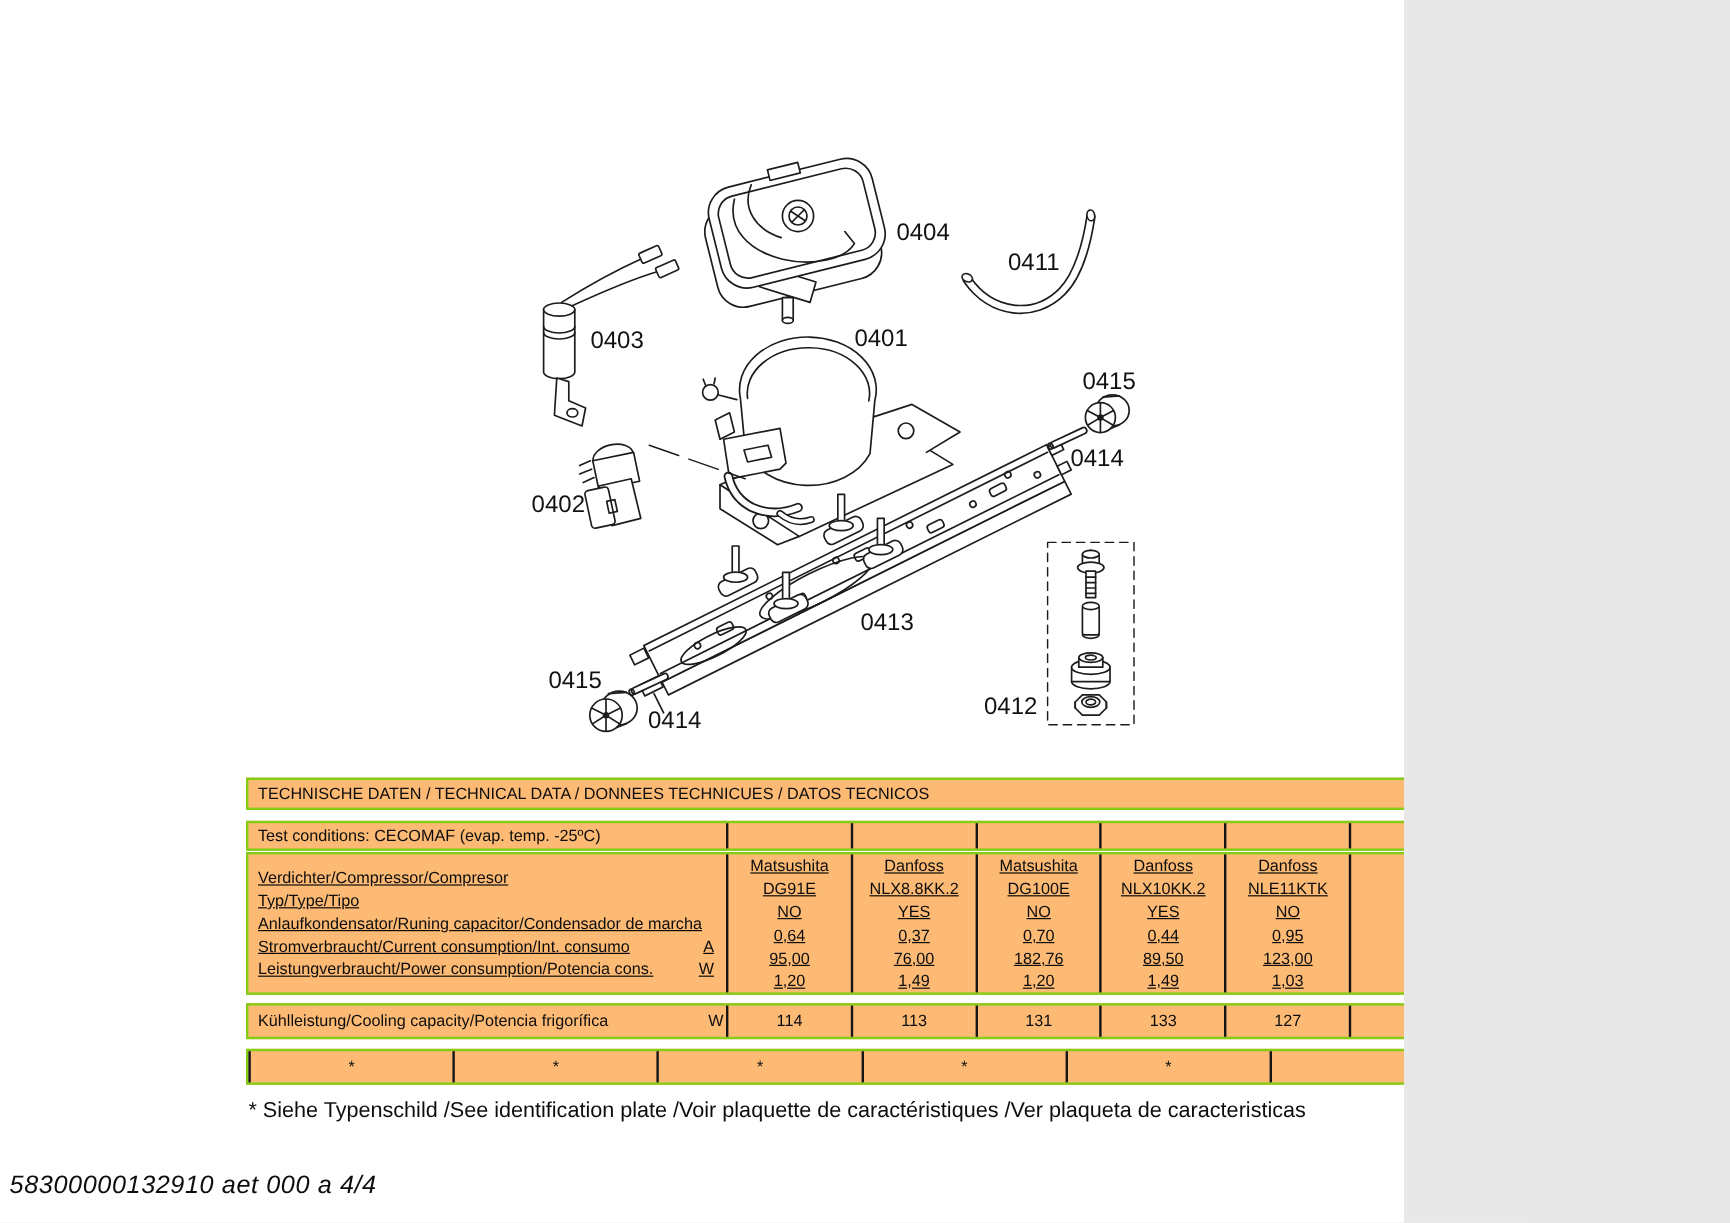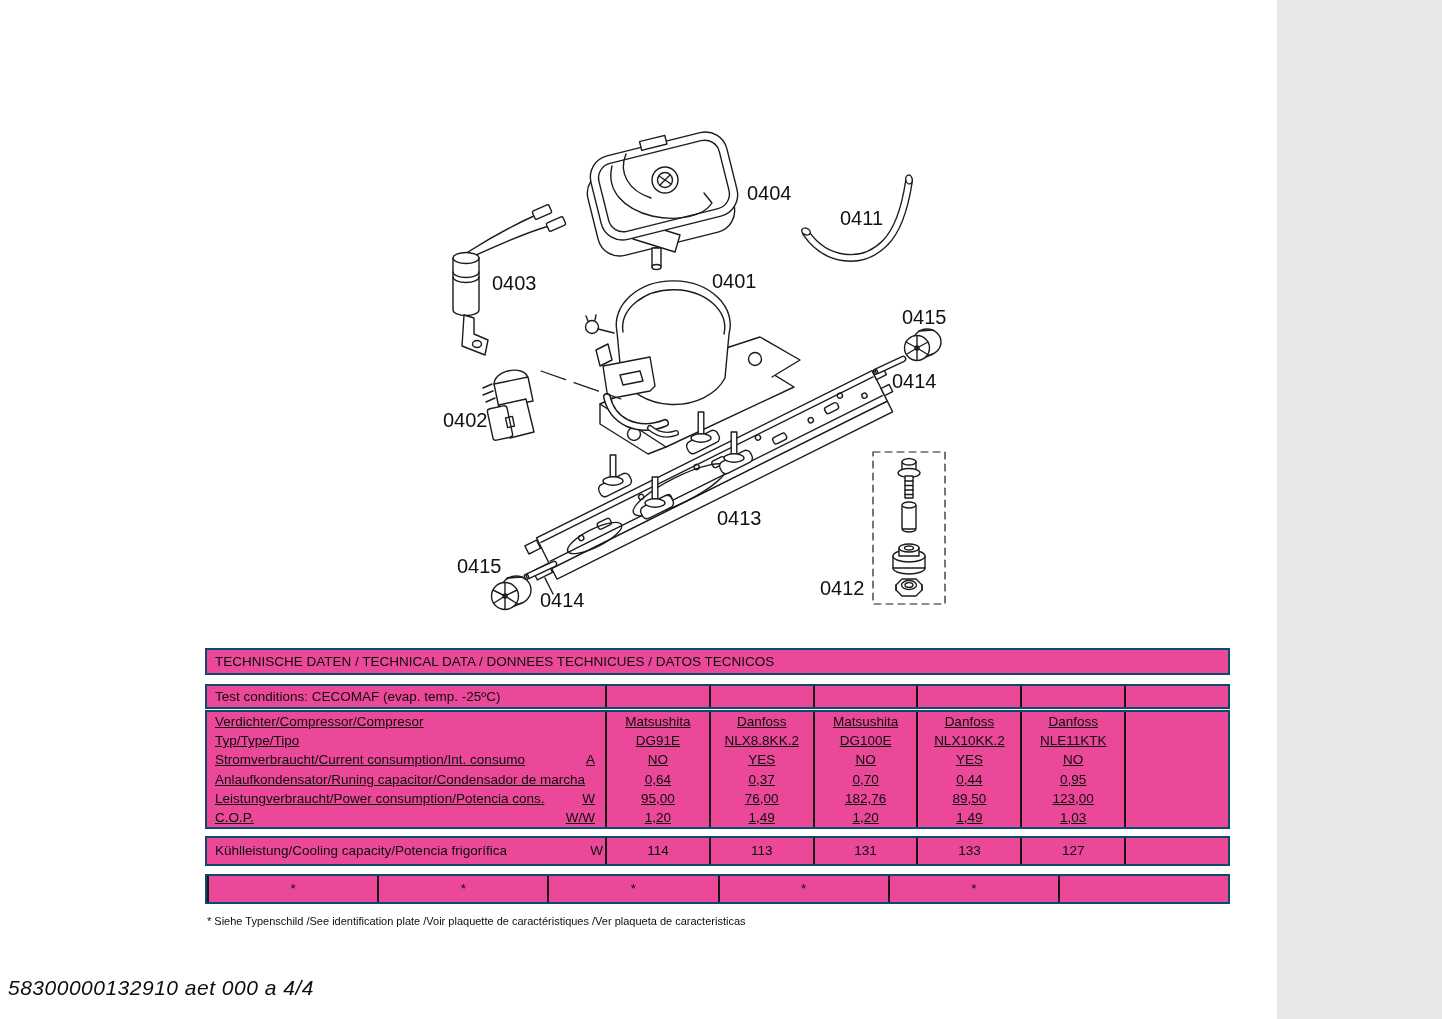--- a/index.html
+++ b/index.html
@@ -1,41 +1,41 @@
 <!DOCTYPE html>
 <html><head>
 <meta charset="utf-8">
 <style>
   html,body{margin:0;padding:0;background:#e8e8e8;}
-  .page{position:relative;width:1277px;height:1019px;background:#ffffff;
+  .page{position:relative;width:1170px;height:1019px;background:#ffffff;
         font-family:"Liberation Sans",sans-serif;color:#0d0d0d;overflow:hidden;}
   .diagram-svg{position:absolute;left:0;top:0;}
   .part-label{font-family:"Liberation Sans",sans-serif;font-size:20px;fill:#111;}
 
   
-  .tbl{position:absolute;left:205px;width:1025px;border:2px solid #0c4a6e;
-       box-sizing:border-box;display:flex;font-size:13.5px;background:#ec4899;}
+  .tbl{position:absolute;left:205px;width:1025px;border:2px solid #84cc16;
+       box-sizing:border-box;display:flex;font-size:13.5px;background:#fdba74;}
   .tbl .label-col{flex:0 0 398px;display:flex;flex-direction:column;justify-content:center;
        padding:1px 0;box-sizing:border-box;}
   .tbl .data-col{flex:1 1 0;border-left:2px solid #161616;display:flex;flex-direction:column;
        justify-content:center;align-items:center;text-align:center;box-sizing:border-box;}
   .tbl .line{display:flex;align-items:baseline;height:19.1px;line-height:19.1px;
        padding-left:8px;white-space:nowrap;}
   .tbl .vline{height:19.1px;line-height:19.1px;white-space:nowrap;}
   .tbl .unit{margin-left:auto;padding-right:10px;}
   .tbl .single{height:100%;align-items:center;display:flex;width:100%;}
   #tbl-header{top:648px;height:27px;align-items:center;padding-left:8px;}
   #tbl-test{top:684px;height:25px;}
   #tbl-main{top:710px;height:119px;text-decoration:underline;}
   #tbl-cooling{top:836px;height:30px;}
   #tbl-fill{top:874px;height:30px;}
   .pre{white-space:pre;}
   .fill-label-wrap{position:relative;width:100%;display:flex;align-items:baseline;padding-left:8px;box-sizing:border-box;}
   .refrigerant{position:absolute;left:275px;}
-  .footnote{position:absolute;left:207px;top:915px;font-size:11px;white-space:pre;}
+  .footnote{position:absolute;left:207px;top:915px;font-size:18px;white-space:pre;}
   .doc-footer{position:absolute;left:8px;top:976px;font-size:21px;letter-spacing:.5px;font-style:italic;}
 </style>
 </head>
 <body>
 
 <div class="page">
 
   <svg class="diagram-svg" width="1442" height="645" viewBox="0 0 1442 645">
     <g stroke="#1c1c1c" stroke-width="1.4" fill="none" stroke-linecap="round" stroke-linejoin="round">
 
@@ -242,34 +242,30 @@
     <div class="label-col">
       <div class="line">
           <span>Verdichter/Compressor/Compresor</span>
           <span class="unit"></span>
         </div>
       <div class="line">
           <span>Typ/Type/Tipo</span>
           <span class="unit"></span>
         </div>
       <div class="line">
+          <span>Anlaufkondensator/Runing capacitor/Condensador de marcha</span>
+          <span class="unit"></span>
+        </div>
+      <div class="line">
           <span>Stromverbraucht/Current consumption/Int. consumo</span>
           <span class="unit">A</span>
         </div>
       <div class="line">
-          <span>Anlaufkondensator/Runing capacitor/Condensador de marcha</span>
-          <span class="unit"></span>
-        </div>
-      <div class="line">
           <span>Leistungverbraucht/Power consumption/Potencia cons.</span>
           <span class="unit">W</span>
-        </div>
-      <div class="line">
-          <span>C.O.P.</span>
-          <span class="unit">W/W</span>
         </div>
     </div>
     <div class="data-col">
       <div class="vline">Matsushita</div>
       <div class="vline">DG91E</div>
       <div class="vline">NO</div>
       <div class="vline">0,64</div>
       <div class="vline">95,00</div>
       <div class="vline">1,20</div>
     </div>

